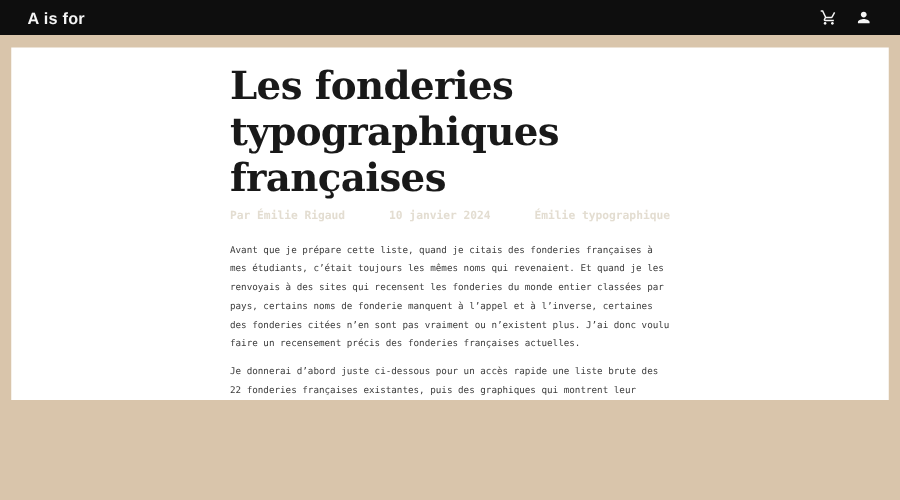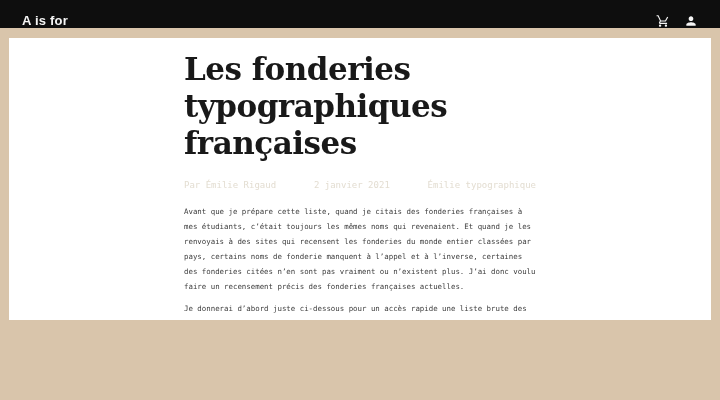--- a/index.html
+++ b/index.html
@@ -4,21 +4,21 @@
 <style>
   * { margin: 0; padding: 0; box-sizing: border-box; }
   html, body {
     width: 720px; height: 400px; overflow: hidden;
     background: #d9c5ab;
     font-family: "Liberation Sans", sans-serif;
   }
   
   .topbar {
     height: 28px; background: #0e0e0e; color: #f5f5f5;
-    display: flex; align-items: flex-end;
+    display: flex; align-items: center;
     padding: 0 22px;
   }
   .brand {
     font-weight: bold; font-size: 13px; letter-spacing: 0.2px;
     margin-right: 29px; cursor: pointer;
   }
   .nav { display: flex; align-items: center; gap: 26px; }
   .nav-item { font-size: 13px; cursor: pointer; }
   .topbar-spacer { flex: 1; }
   .topbar-icons { display: flex; align-items: center; gap: 13px; }
@@ -40,24 +40,25 @@
     font-family: "DejaVu Serif", "Liberation Serif", serif;
     font-weight: bold;
     font-size: 31px;
     line-height: 37px;
     letter-spacing: -0.5px;
     color: #191919;
   }
   .meta-row {
     display: flex;
     justify-content: space-between;
-    margin-top: 18px;
+    margin-top: 6px;
     font-family: "DejaVu Sans Mono", "Liberation Mono", monospace;
     font-size: 9px;
     color: #e3ddd1;
+    font-weight: bold;
   }
   .body-copy {
     margin-top: 14px;
     font-family: "DejaVu Sans Mono", "Liberation Mono", monospace;
     font-size: 7.4px;
     line-height: 15px;
     color: #3d3d3d;
   }
   .body-copy p { margin-bottom: 7px; }
 </style>
@@ -79,21 +80,21 @@
       </svg>
     </div>
   </div>
 </header>
 
 <main class="card">
   <div class="content">
     <h1 class="article-title">Les fonderies typographiques françaises</h1>
     <div class="meta-row">
       <span>Par Émilie Rigaud</span>
-      <span>2 janvier 2021</span>
+      <span>10 janvier 2024</span>
       <span>Émilie typographique</span>
     </div>
     <div class="body-copy">
       <p>Avant que je prépare cette liste, quand je citais des fonderies françaises à mes étudiants, c’était toujours les mêmes noms qui revenaient. Et quand je les renvoyais à des sites qui recensent les fonderies du monde entier classées par pays, certains noms de fonderie manquent à l’appel et à l’inverse, certaines des fonderies citées n’en sont pas vraiment ou n’existent plus. J’ai donc voulu faire un recensement précis des fonderies françaises actuelles.</p>
       <p>Je donnerai d’abord juste ci-dessous pour un accès rapide une liste brute des 22 fonderies françaises existantes, puis des graphiques qui montrent leur répartition dans le temps et sur le territoire français. J’expliciterai ensuite la définition que je fais d’une fonderie, et vous pourrez trouver enfin un court paragraphe de présentation de chacune de ces fonderies françaises.</p>
     </div>
   </div>
 </main>
 
 </body></html>

